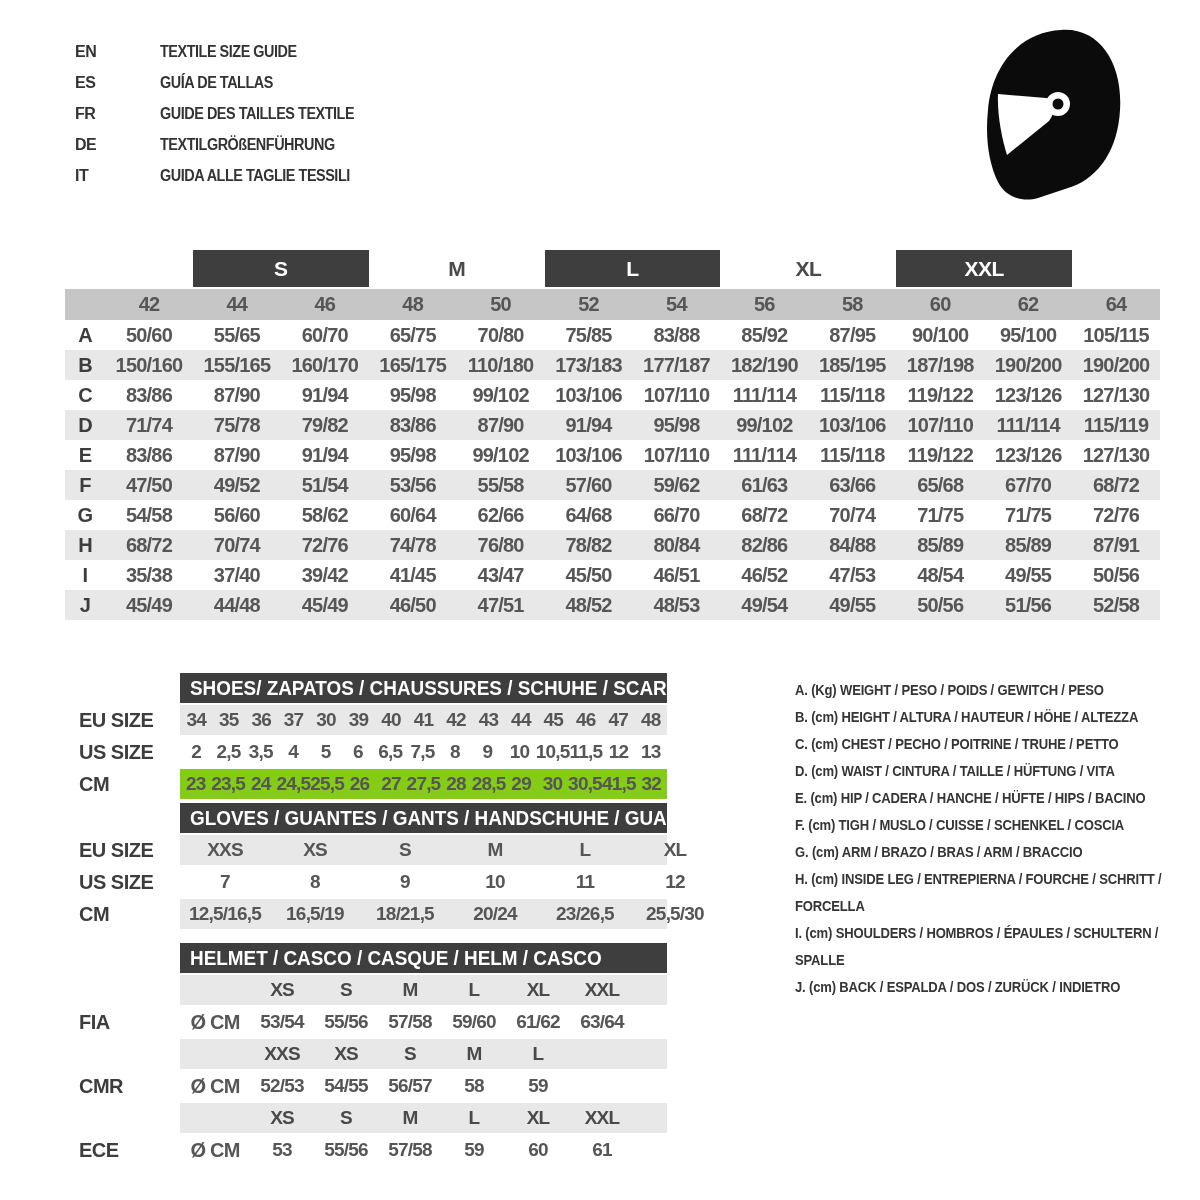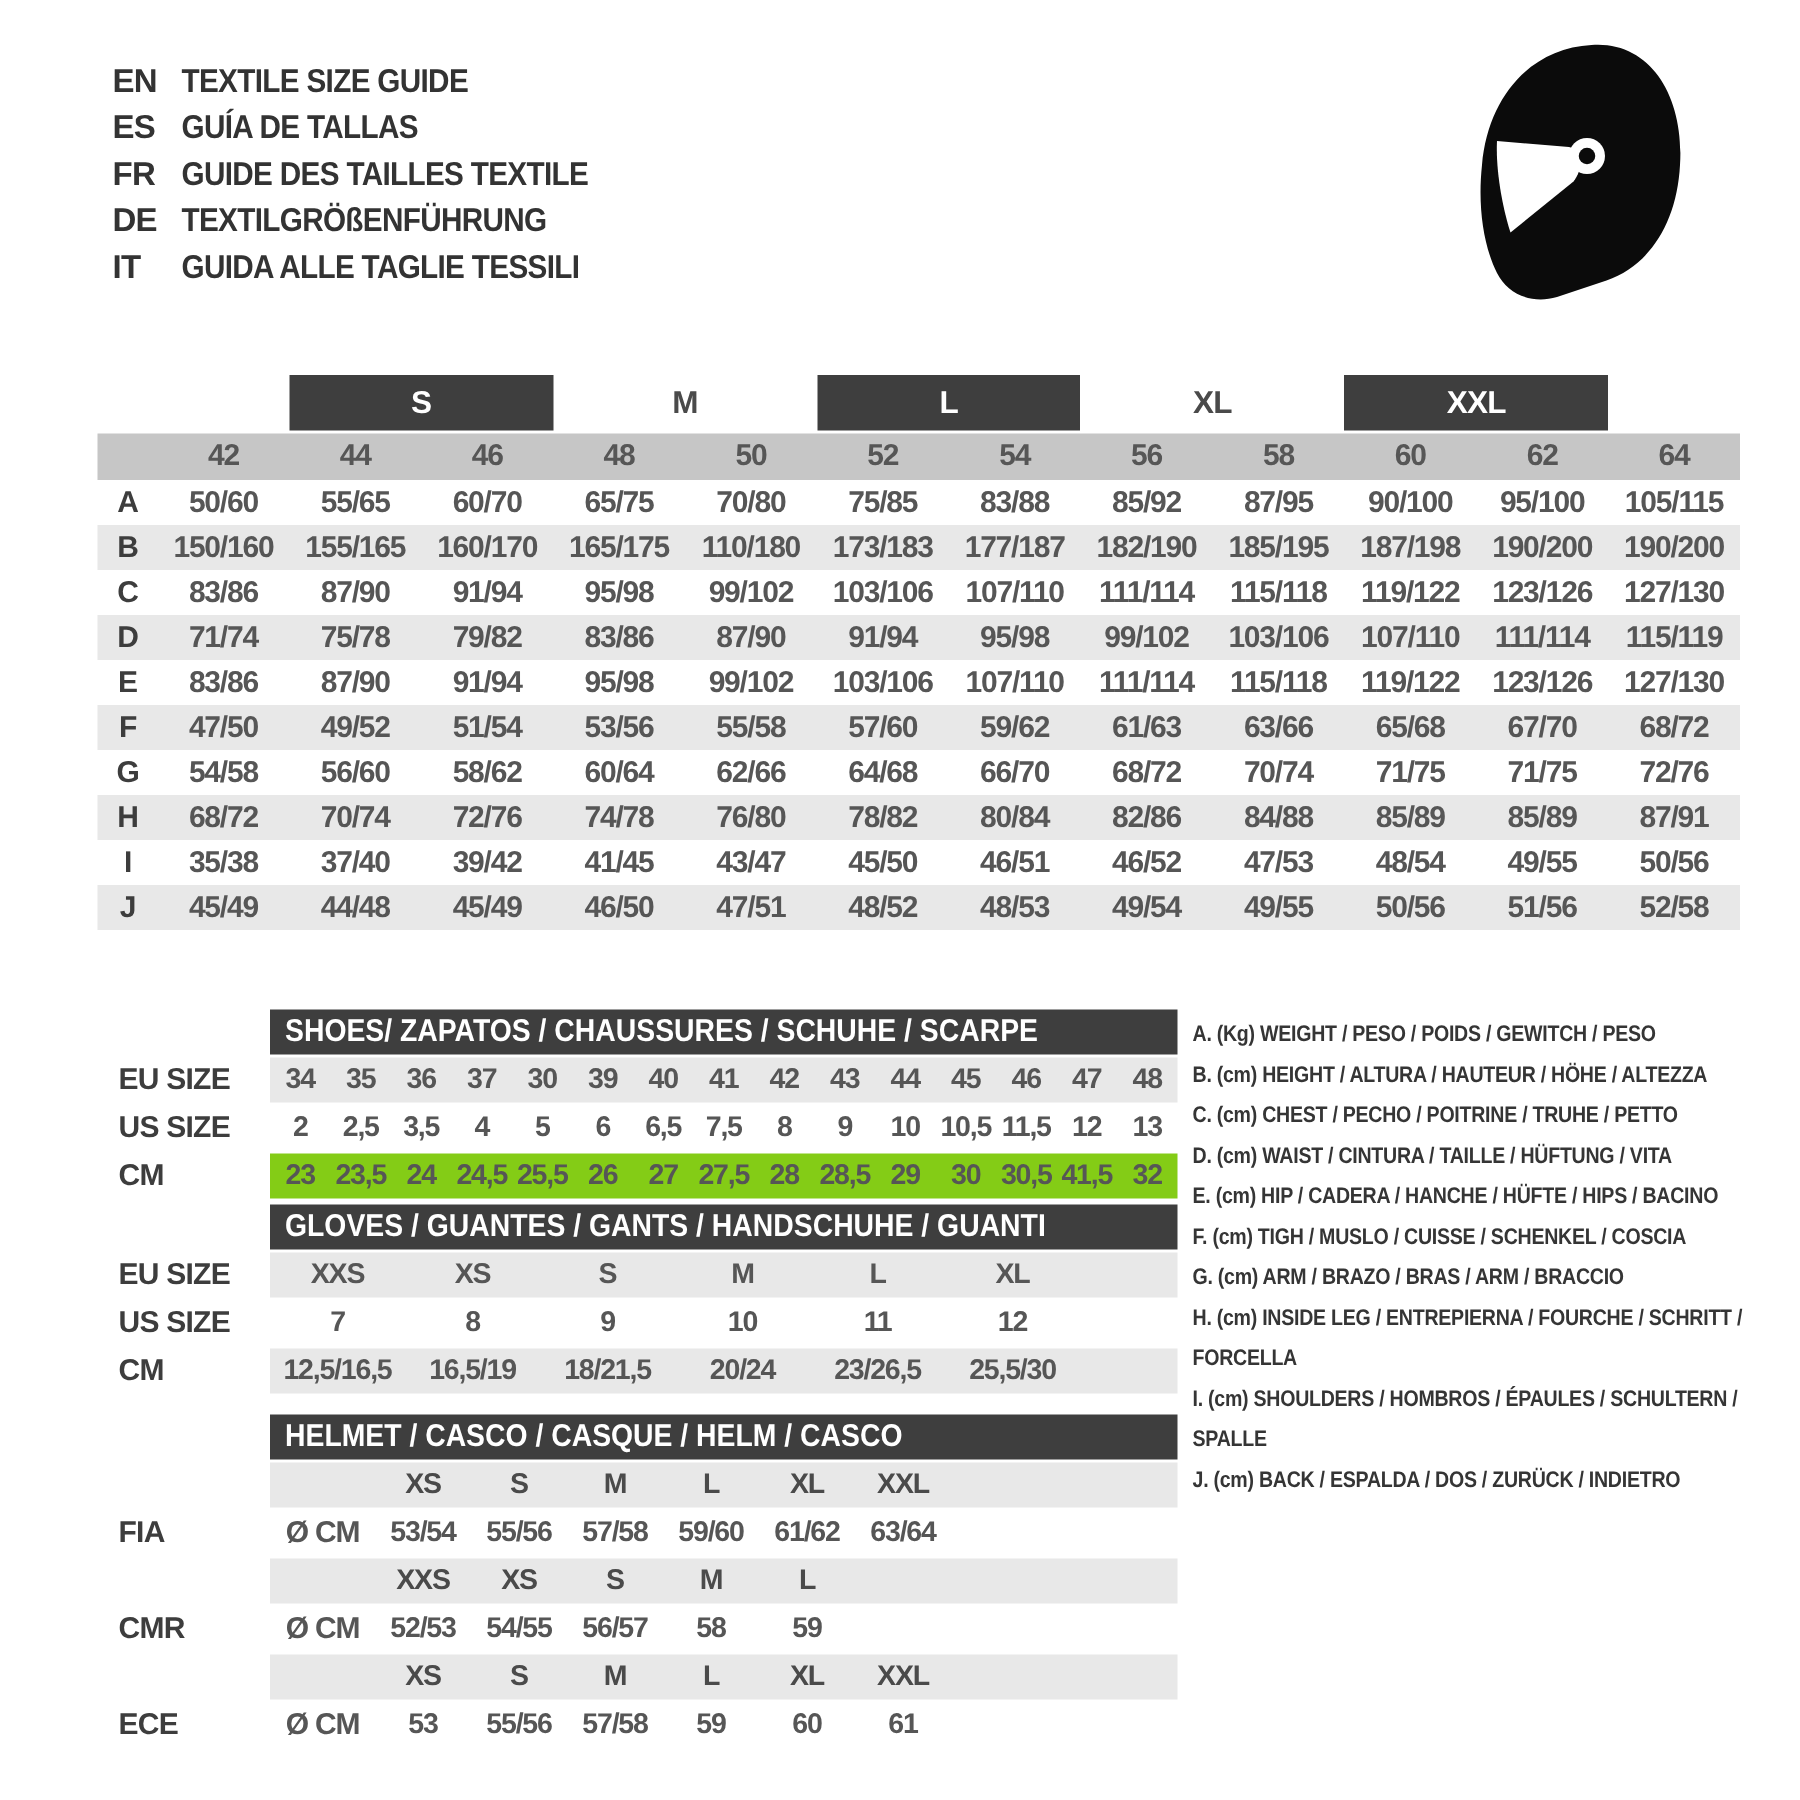--- a/index.html
+++ b/index.html
@@ -5,21 +5,21 @@
   html,body { margin:0; padding:0; background:#fff; }
   .page {
     position:relative; width:1200px; height:1200px; background:#ffffff;
     font-family:"Liberation Sans", sans-serif; font-weight:700; color:#4a4a4a;
     overflow:hidden;
   }
   .condense { display:inline-block; transform:scaleX(0.9); transform-origin:left center; white-space:nowrap; }
 
   
   .langs { position:absolute; left:75px; top:36px; list-style:none; margin:0; padding:0; }
-  .langs li { display:flex; height:31px; align-items:flex-end; font-size:22px; color:#333; letter-spacing:-0.5px; }
+  .langs li { display:flex; height:31px; align-items:center; font-size:16px; color:#333; letter-spacing:-0.5px;gap:39px; }
   .langs .code { width:46px; flex:none; }
 
   
   .helmet-wrap { position:absolute; left:976px; top:24px; width:150px; height:180px; }
 
   
   .main-table { position:absolute; left:65px; top:250px; width:1095px; }
   .mt-hrow, .mt-nrow, .mt-row { display:grid; grid-template-columns:40px repeat(12,1fr); }
   .mt-hrow { height:37px; margin-bottom:2px; }
   .size-group { display:flex; align-items:center; justify-content:center; font-size:21px; color:#4a4a4a; letter-spacing:-0.5px; }
@@ -27,21 +27,21 @@
   .mt-nrow { height:31px; background:#c6c6c6; }
   .mt-row { height:30px; }
   .mt-row.stripe { background:#e8e8e8; }
   .mt-cell { display:flex; align-items:center; justify-content:center; font-size:20px; color:#565656; letter-spacing:-0.8px; }
   .mt-cell.letter { color:#3d3d3d; }
 
   
   .sec { position:absolute; left:65px; width:720px; }
   .sec-row { display:flex; height:30px; margin-bottom:2px; }
   .sec-label { width:115px; flex:none; display:flex; align-items:center; padding-left:14px; box-sizing:border-box; font-size:20px; color:#3d3d3d; letter-spacing:-0.5px; }
-  .sec-band { width:605px; flex:none; display:flex; align-items:center; }
+  .sec-band { width:487px; flex:none; display:flex; align-items:center; }
   .sec-band.dark { background:#3e3e3e; color:#fff; font-size:21px; padding-left:10px; box-sizing:border-box; }
   .sec-band.stripe { background:#e8e8e8; }
   .sec-cells { display:grid; width:100%; height:100%; }
   .sec-cell { display:flex; align-items:center; justify-content:center; font-size:19px; color:#565656; letter-spacing:-0.8px; }
   .sec-cell.head { color:#4a4a4a; }
   .sec-cell.unit { font-size:20px;text-align:center; }
 
   
   .legend { position:absolute; left:795px; top:676px; width:430px; list-style:none; margin:0; padding:0; }
   .legend li { font-size:15px; line-height:27px; color:#353535; letter-spacing:-0.2px; }

